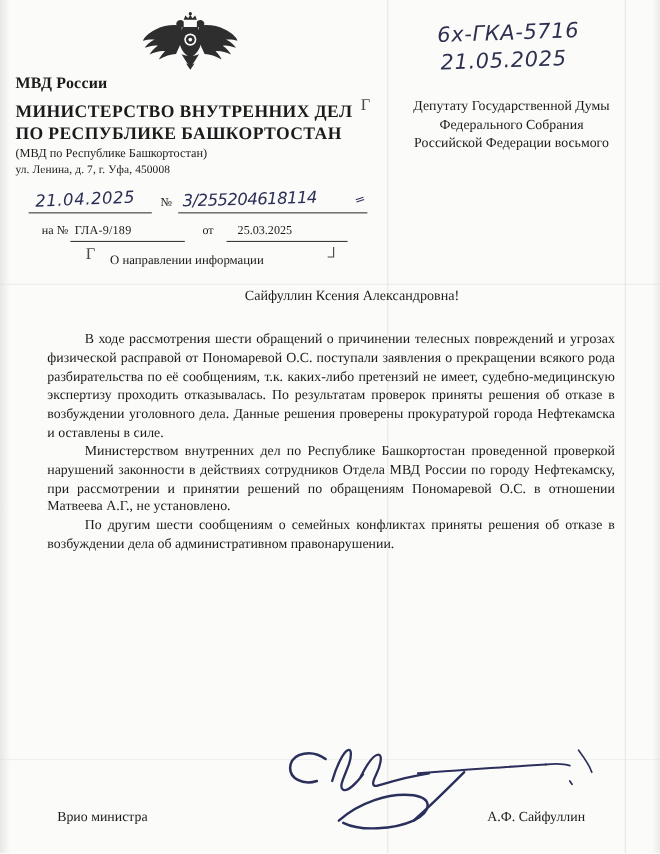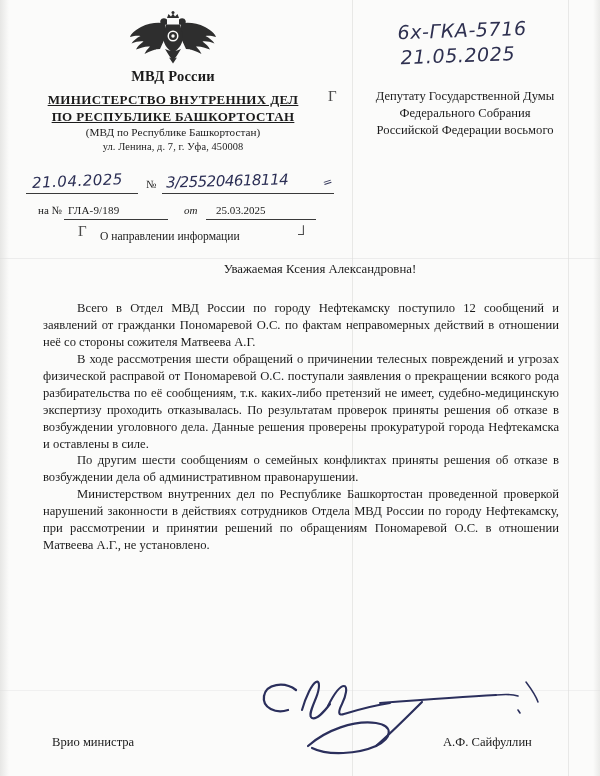--- a/index.html
+++ b/index.html
@@ -59,41 +59,39 @@
     background: #dedede;
     opacity: .5;
   }
 
   
   .letterhead {
     position: absolute;
     left: 14px;
     top: 10px;
     width: 318px;
-    text-align: center;
   }
   .emblem {
     width: 86px;
     height: 56px;
     margin: 0 auto 2px auto;
     display: block;
   }
   .lh-org {
     font-size: 14.5px;
     font-weight: bold;
     letter-spacing: .2px;
     margin: 2px 0 7px 0;
   }
   .lh-ministry {
-    font-size: 13px;
+    font-size: 16px;
     font-weight: bold;
     letter-spacing: .35px;
     line-height: 1.28;
     text-transform: uppercase;
-    text-decoration: underline;
   }
   .lh-ministry .l2 { display: block; }
   .lh-short {
     font-size: 11.2px;
     font-weight: normal;
     margin-top: 1px;
   }
   .lh-address {
     font-size: 10.4px;
     margin-top: 3px;
@@ -158,21 +156,21 @@
   }
   .ref-na-label { position: absolute; left: 12px; top: 2px; }
   .ref-inno {
     position: absolute; left: 42px; top: 2px;
     letter-spacing: .2px;
   }
   .ref-line3 {
     position: absolute; left: 38px; top: 17px;
     width: 104px; height: 1px; background: #3a3a3a;
   }
-  .ref-ot-label { position: absolute; left: 158px; top: 2px; font-style: italic; }
+  .ref-ot-label { position: absolute; left: 158px; top: 2px; }
   .ref-indate { position: absolute; left: 190px; top: 2px; text-align: center; }
   .ref-line4 {
     position: absolute; left: 180px; top: 17px;
     width: 110px; height: 1px; background: #3a3a3a;
   }
 
   
   .subject-wrap {
     position: absolute;
     left: 26px;
@@ -370,27 +368,26 @@
   </div>
 
   <div class="addressee">
     <span class="addr-brk">Г</span>
     <div>Депутату Государственной Думы</div>
     <div>Федерального Собрания</div>
     <div>Российской Федерации восьмого</div>
   </div>
   <div class="hw-mark">‗</div>
 
-  <div class="salutation">Уважаемая Ксения Александровна!</div>
+  <div class="salutation">Сайфуллин Ксения Александровна!</div>
 
   <div class="body-text">
-    <p>Всего в Отдел МВД России по городу Нефтекамску поступило 12 сообщений и заявлений от гражданки Пономаревой О.С. по фактам неправомерных действий в отношении неё со стороны сожителя Матвеева А.Г.</p>
     <p>В ходе рассмотрения шести обращений о причинении телесных повреждений и угрозах физической расправой от Пономаревой О.С. поступали заявления о прекращении всякого рода разбирательства по её сообщениям, т.к. каких-либо претензий не имеет, судебно-медицинскую экспертизу проходить отказывалась. По результатам проверок приняты решения об отказе в возбуждении уголовного дела. Данные решения проверены прокуратурой города Нефтекамска и оставлены в силе.</p>
+    <p>Министерством внутренних дел по Республике Башкортостан проведенной проверкой нарушений законности в действиях сотрудников Отдела МВД России по городу Нефтекамску, при рассмотрении и принятии решений по обращениям Пономаревой О.С. в отношении Матвеева А.Г., не установлено.</p>
     <p>По другим шести сообщениям о семейных конфликтах приняты решения об отказе в возбуждении дела об административном правонарушении.</p>
-    <p>Министерством внутренних дел по Республике Башкортостан проведенной проверкой нарушений законности в действиях сотрудников Отдела МВД России по городу Нефтекамску, при рассмотрении и принятии решений по обращениям Пономаревой О.С. в отношении Матвеева А.Г., не установлено.</p>
   </div>
 
   <svg class="signature" viewBox="0 0 300 80">
     <g fill="none" stroke="#2b2f5c" stroke-linecap="round" stroke-linejoin="round">
       <path d="M46 14 C34 5 16 8 14 20 C12 32 26 38 38 34" stroke-width="2.3"></path>
       <path d="M52 34 C56 20 62 8 66 6 C70 4 70 12 66 22 C62 32 58 40 62 42 C66 44 74 36 80 28" stroke-width="2.1"></path>
       <path d="M78 30 C84 18 90 10 94 10 C98 10 96 20 92 28 C88 36 88 40 94 38 C104 35 120 30 140 27" stroke-width="2.1"></path>
       <path d="M130 27 C170 24 210 21 246 19" stroke-width="1.9"></path>
       <path d="M246 19 C256 18 262 18 268 20" stroke-width="1.6"></path>
       <path d="M58 70 C76 54 104 44 126 47 C144 50 142 62 126 70 C108 78 78 80 62 72" stroke-width="2.2"></path>

